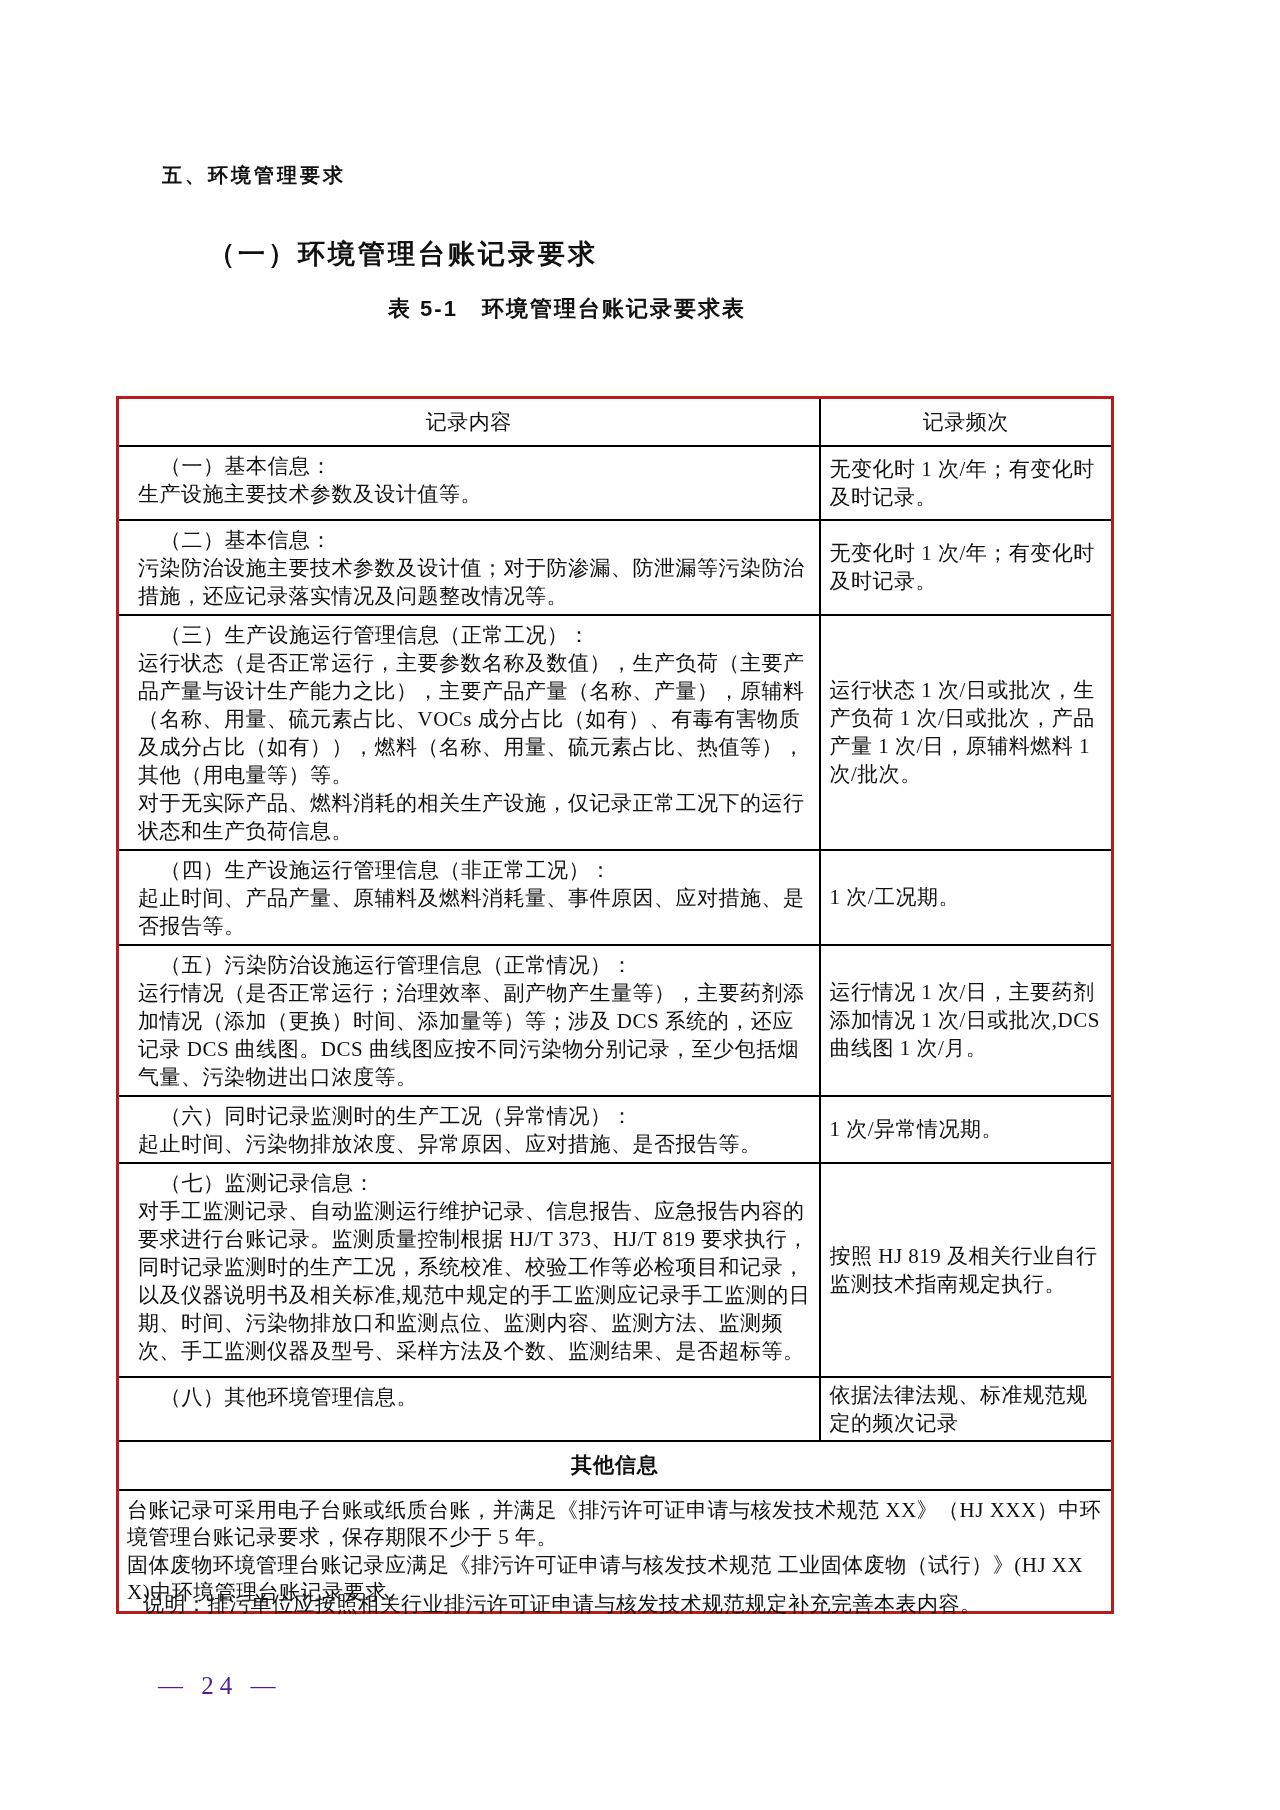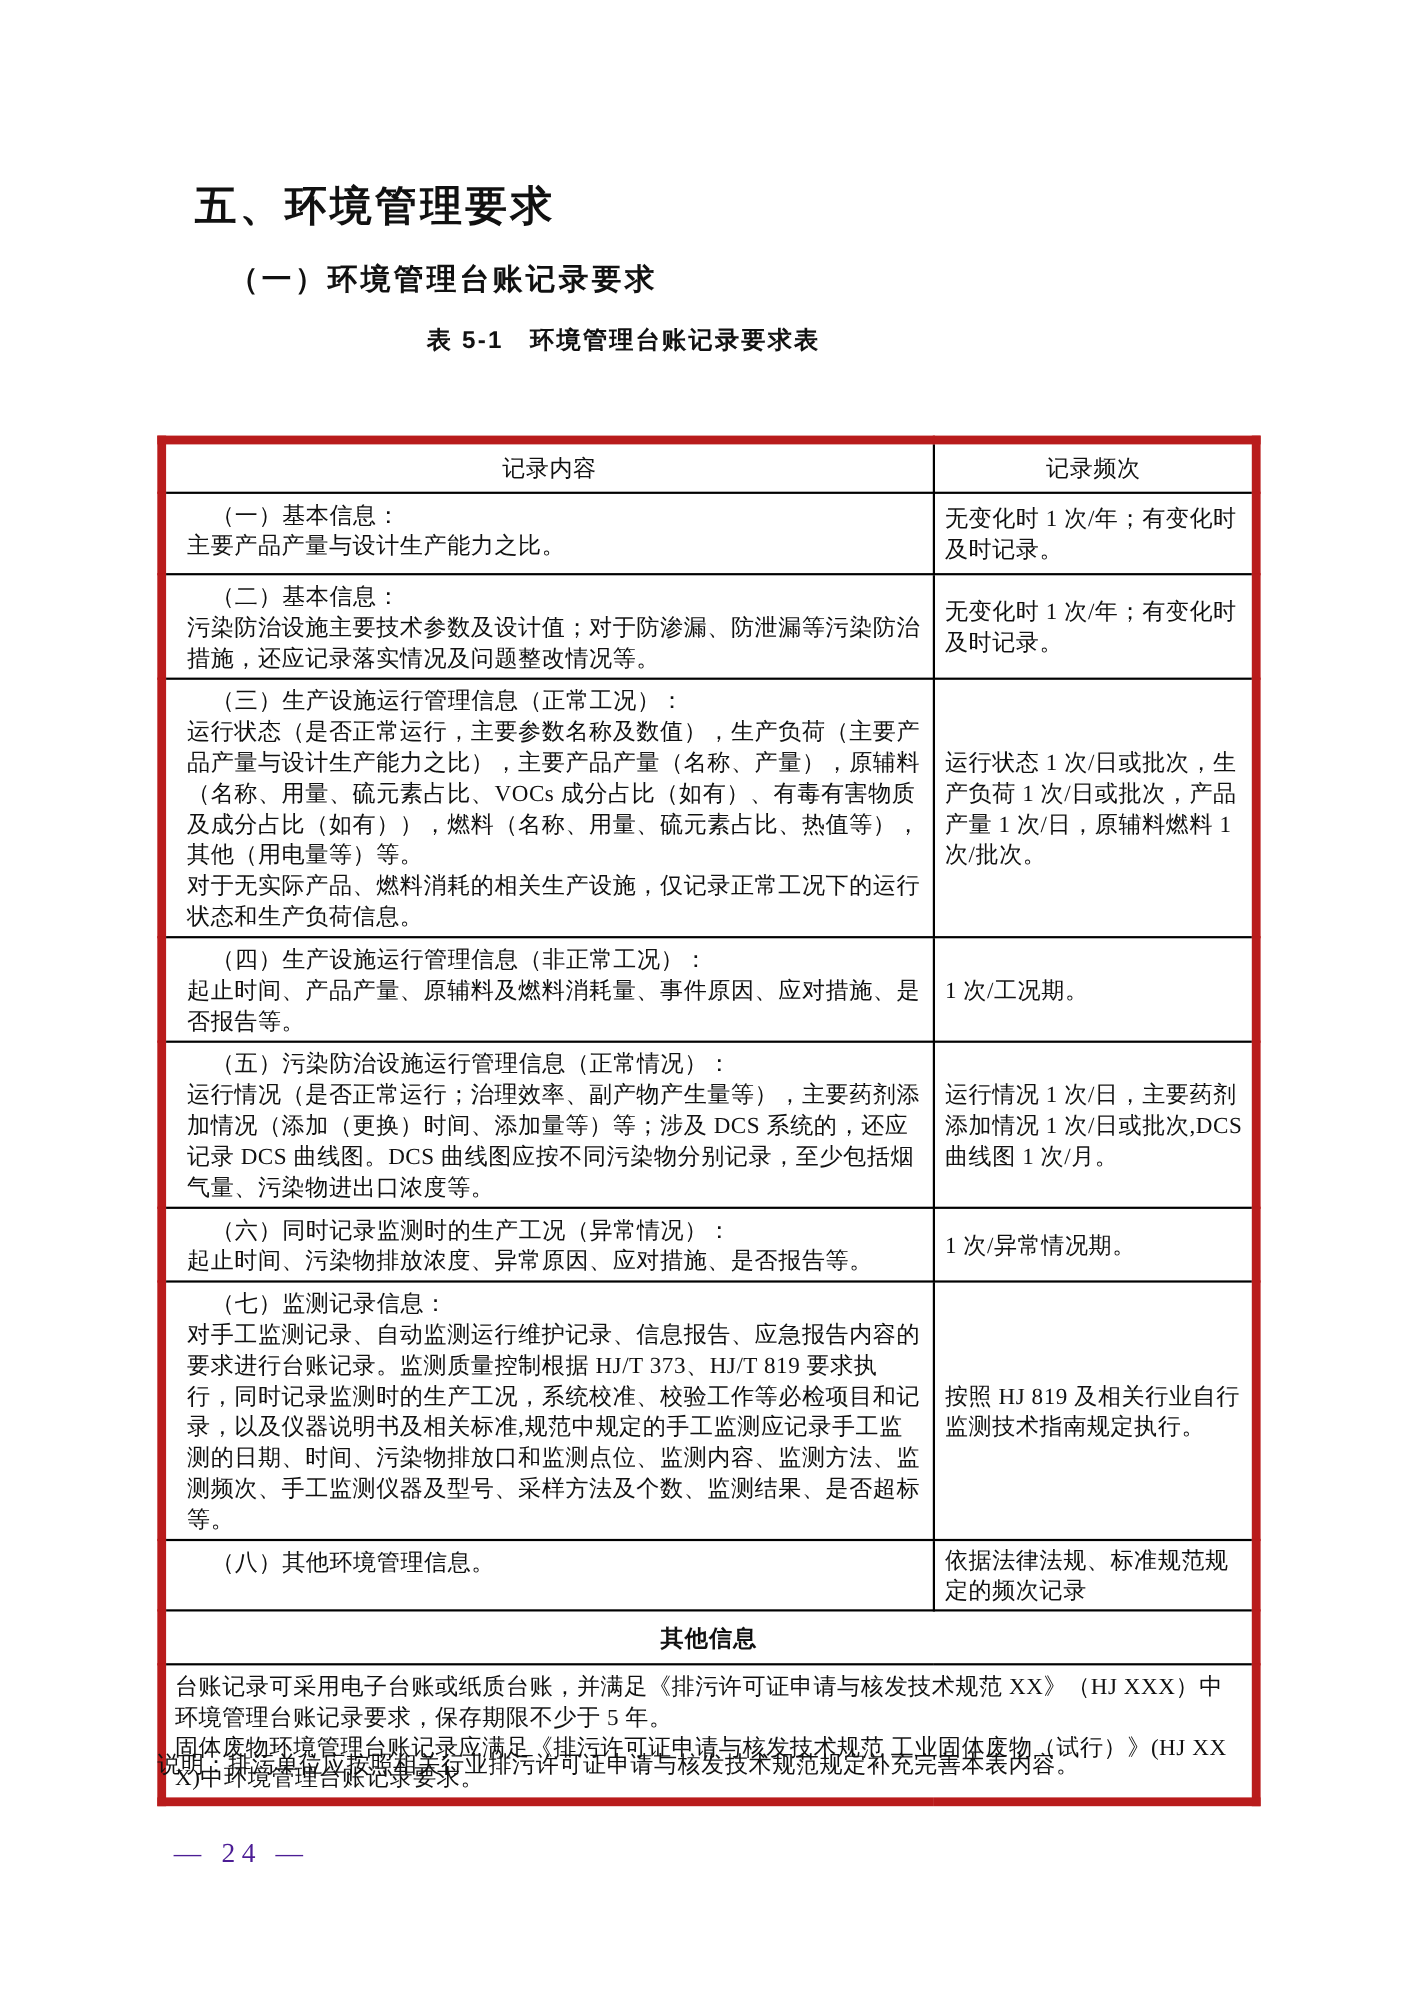--- a/index.html
+++ b/index.html
@@ -6,38 +6,38 @@
   .page{
     position:relative;
     width:1280px;height:1810px;
     background:#ffffff;
     color:#111;
     font-family:"Liberation Serif","DejaVu Serif",serif;
     margin:0 auto;
     overflow:hidden;
   }
   .section-title{
-    position:absolute;left:177px;top:162px;
+    position:absolute;left:162px;top:162px;
     font-family:"Liberation Sans","DejaVu Sans",sans-serif;
-    font-weight:bold;font-size:38px;letter-spacing:3px;text-align:right;
+    font-weight:bold;font-size:20px;letter-spacing:3px;text-align:right;
   }
   .subsection-title{
     position:absolute;left:208px;top:236px;
     font-family:"Liberation Sans","DejaVu Sans",sans-serif;
     font-weight:bold;font-size:27px;letter-spacing:3px;
   }
   .table-caption{
     position:absolute;left:388px;top:294px;
     font-family:"Liberation Sans","DejaVu Sans",sans-serif;
     font-weight:bold;font-size:22px;letter-spacing:2px;
   }
   table.req-table{
-    position:absolute;left:143px;top:396px;width:995px;
+    position:absolute;left:116px;top:396px;width:995px;
     border-collapse:collapse;table-layout:fixed;
-    border:8px solid #b91c1c;
+    border:3px solid #b91c1c;
   }
   .req-table th,.req-table td{
     border:2px solid #000;
     font-size:21px;
     letter-spacing:0.5px;
     word-break:break-all;
   }
   .req-table thead tr{height:48px;}
   .req-table th{
     font-weight:normal;text-align:center;vertical-align:middle;
@@ -99,21 +99,21 @@
     <thead>
       <tr>
         <th>记录内容</th>
         <th>记录频次</th>
       </tr>
     </thead>
     <tbody id="rows">
         <tr>
           <td class="cell-content">
             <div class="cell-title">（一）基本信息：</div>
-            <div>主要产品产量与设计生产能力之比。</div>
+            <div>生产设施主要技术参数及设计值等。</div>
           </td>
           <td class="cell-freq">无变化时 1 次/年；有变化时及时记录。</td>
         </tr>
         <tr>
           <td class="cell-content">
             <div class="cell-title">（二）基本信息：</div>
             <div>污染防治设施主要技术参数及设计值；对于防渗漏、防泄漏等污染防治措施，还应记录落实情况及问题整改情况等。</div>
           </td>
           <td class="cell-freq">无变化时 1 次/年；有变化时及时记录。</td>
         </tr>

